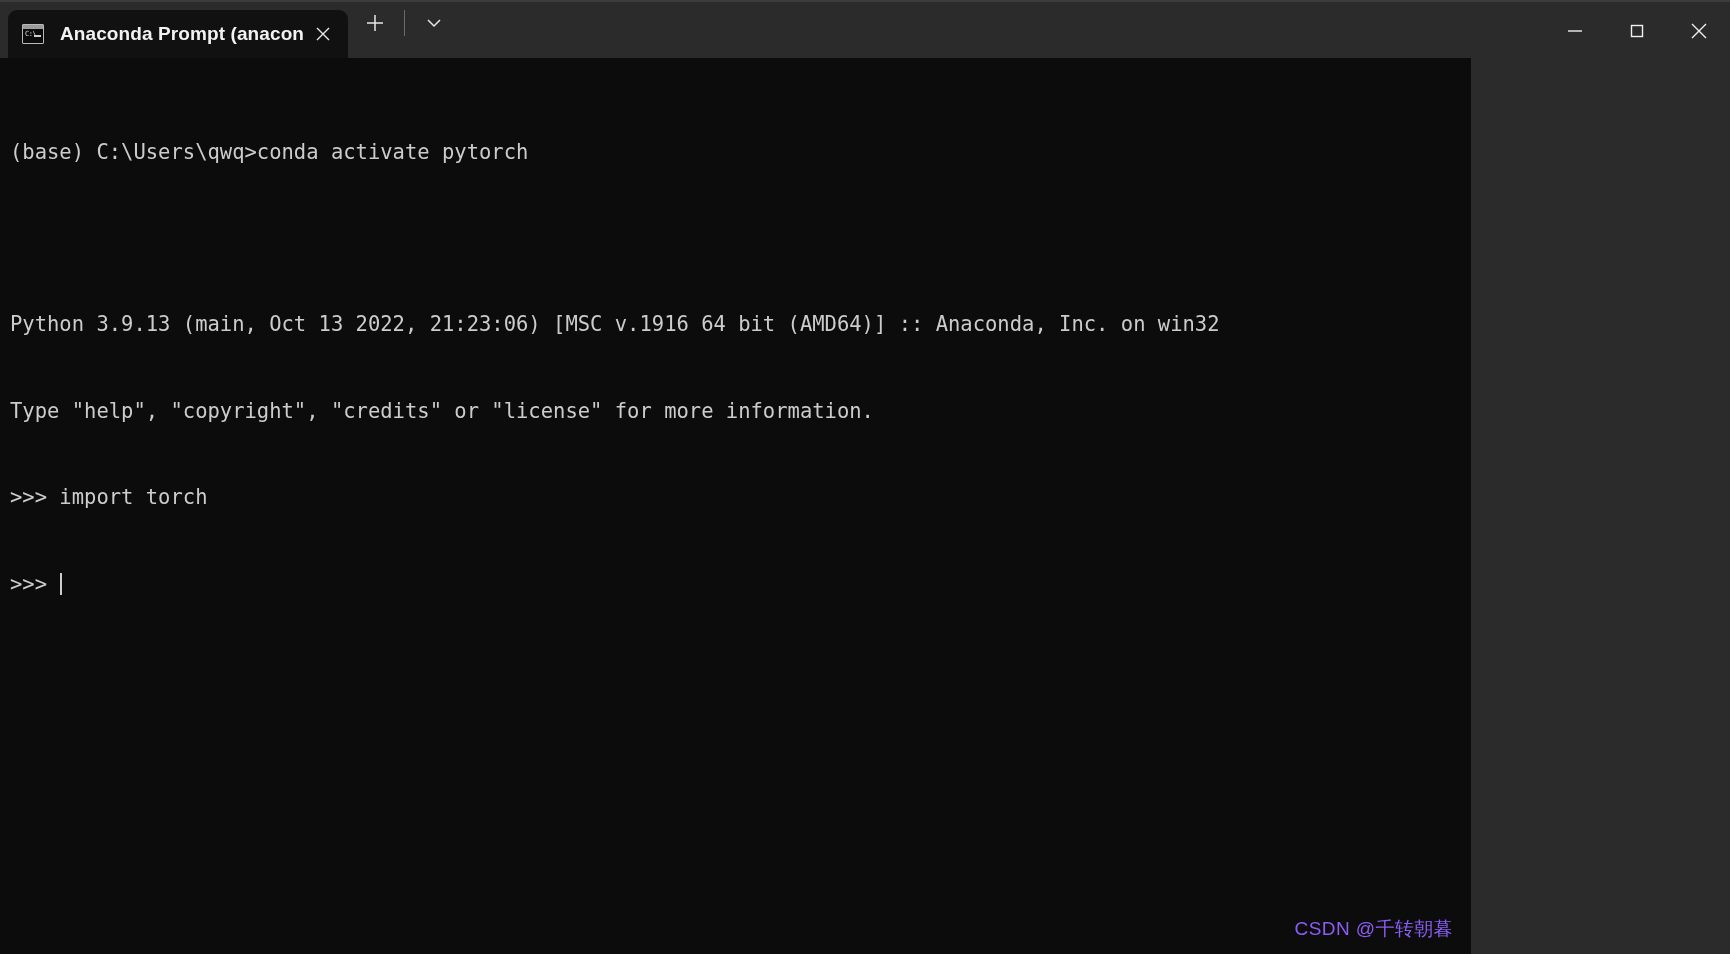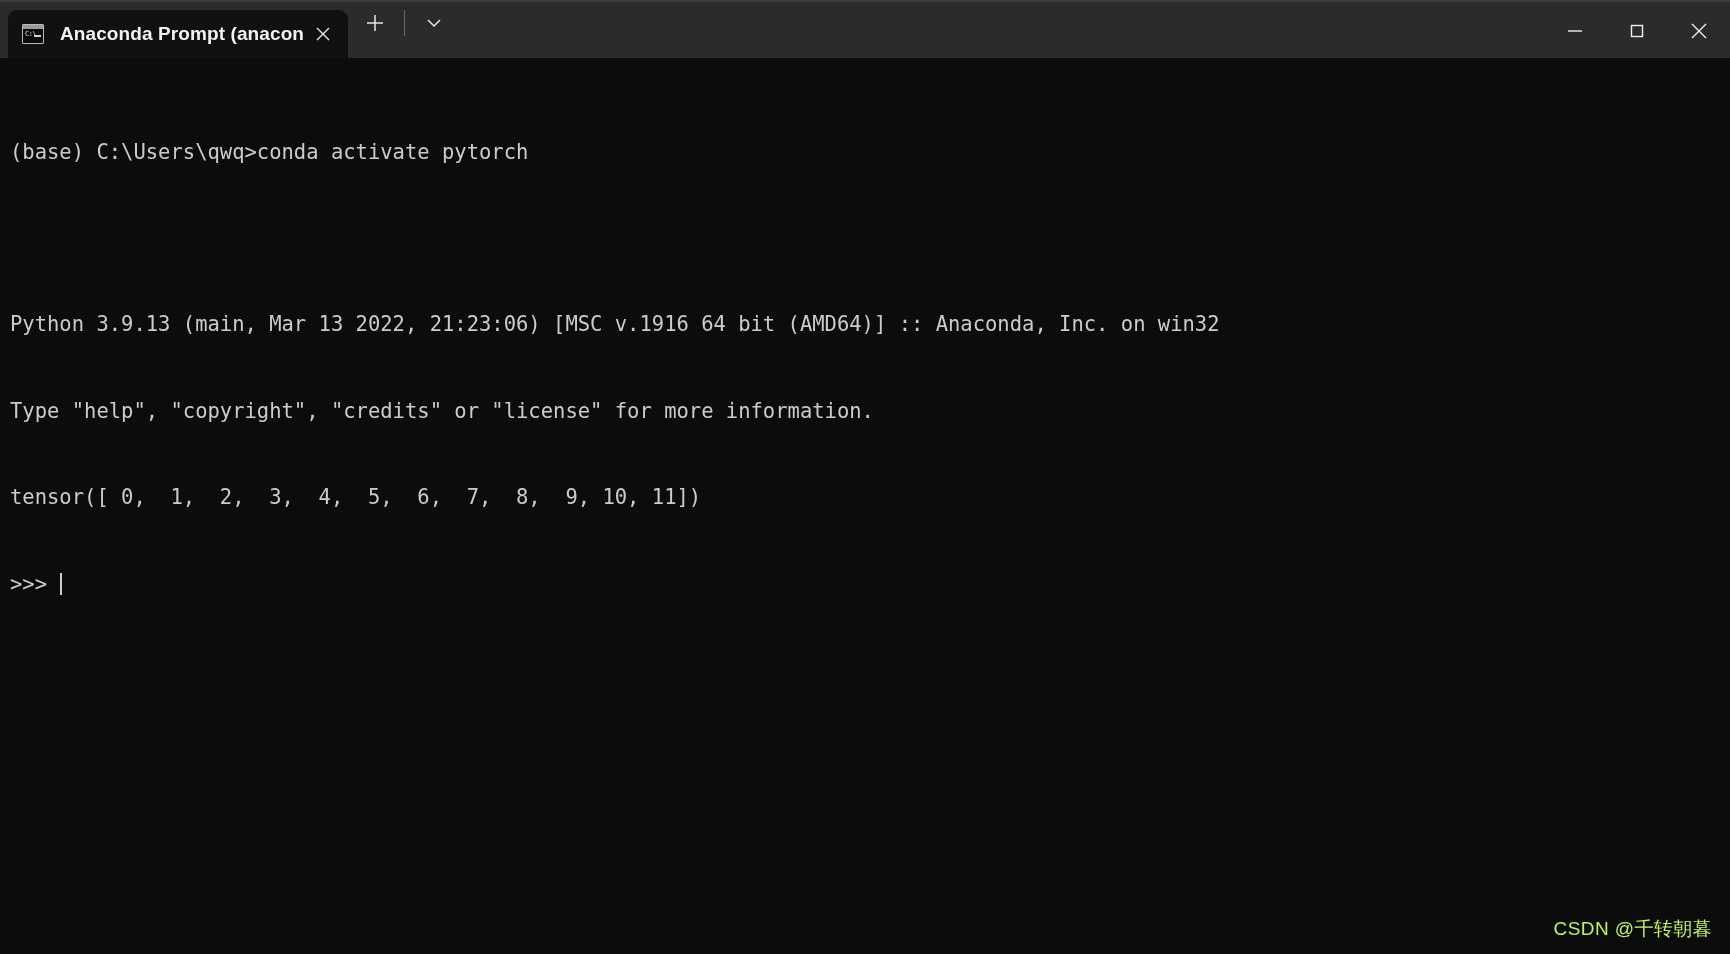--- a/index.html
+++ b/index.html
@@ -155,21 +155,21 @@
     align-items: center;
     justify-content: center;
   }
   .wc svg { display: block; }
 
   
   #terminal {
     position: absolute;
     left: 0;
     top: 58px;
-    width: 1730px;
+    width: 1471px;
     height: 896px;
     background: #0c0c0c;
     box-sizing: border-box;
     padding: 22px 0 0 10px;
     overflow: hidden;
   }
 
   #console {
     font-family: "DejaVu Sans Mono", "Liberation Mono", monospace;
     font-size: 20.5px;
@@ -187,21 +187,21 @@
     height: 22px;
     background: #cccccc;
     vertical-align: -4px;
     margin-left: 1px;
   }
 
   #watermark {
     position: absolute;
     right: 18px;
     bottom: 12px;
-    color: #bef264;
+    color: #8b5cf6;
     font-family: "Liberation Sans", sans-serif;
     font-size: 19px;
     letter-spacing: 0.4px;
     white-space: nowrap;
   }
 </style>
 </head>
 <body>
 
 <div id="window">
@@ -253,21 +253,21 @@
           <path d="M5 5 L19 19 M19 5 L5 19" stroke="#f0f0f0" stroke-width="1.4" fill="none"></path>
         </svg>
       </span>
     </div>
   </div>
 
   <div id="terminal">
     <div id="console">
       <div class="line">(base) C:\Users\qwq&gt;conda activate pytorch</div>
       <div class="line blank"></div>
-      <div class="line">Python 3.9.13 (main, Mar 13 2022, 21:23:06) [MSC v.1916 64 bit (AMD64)] :: Anaconda, Inc. on win32</div>
+      <div class="line">Python 3.9.13 (main, Oct 13 2022, 21:23:06) [MSC v.1916 64 bit (AMD64)] :: Anaconda, Inc. on win32</div>
       <div class="line">Type "help", "copyright", "credits" or "license" for more information.</div>
-      <div class="line">tensor([ 0,  1,  2,  3,  4,  5,  6,  7,  8,  9, 10, 11])</div>
+      <div class="line">&gt;&gt;&gt; import torch</div>
       <div class="line"><span>&gt;&gt;&gt; </span><span class="cursor"></span></div>
     </div>
     <div id="watermark">CSDN @千转朝暮</div>
   </div>
 
 </div>
 
 </body></html>

